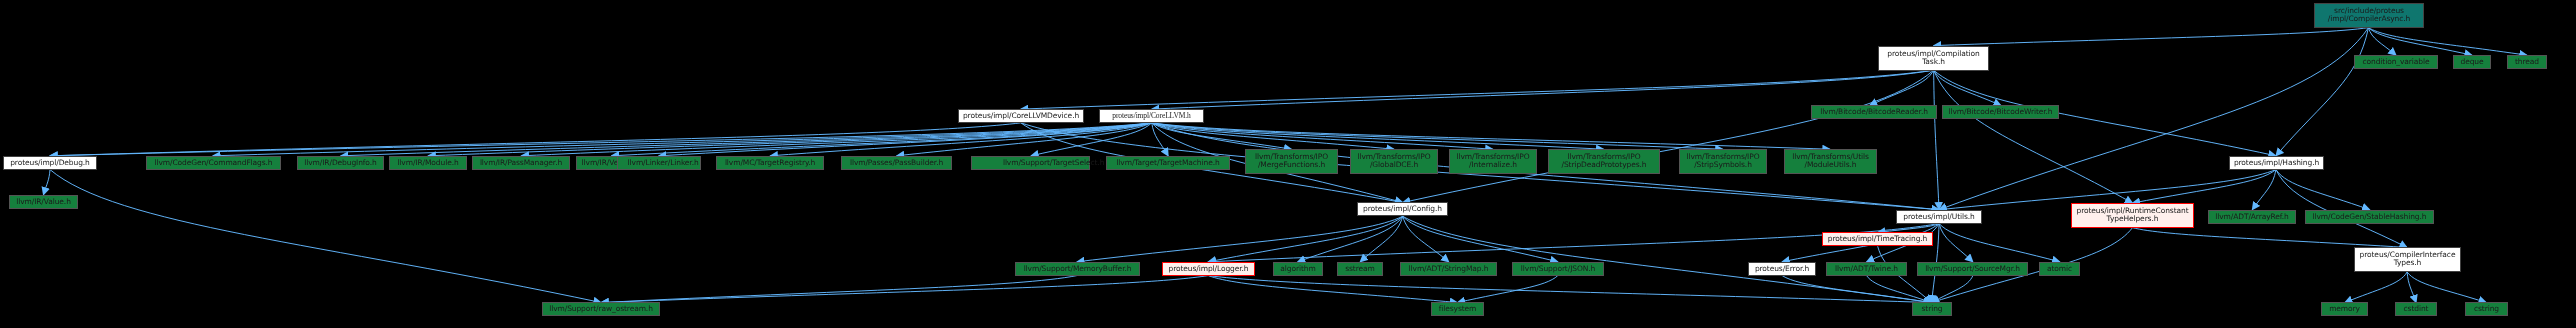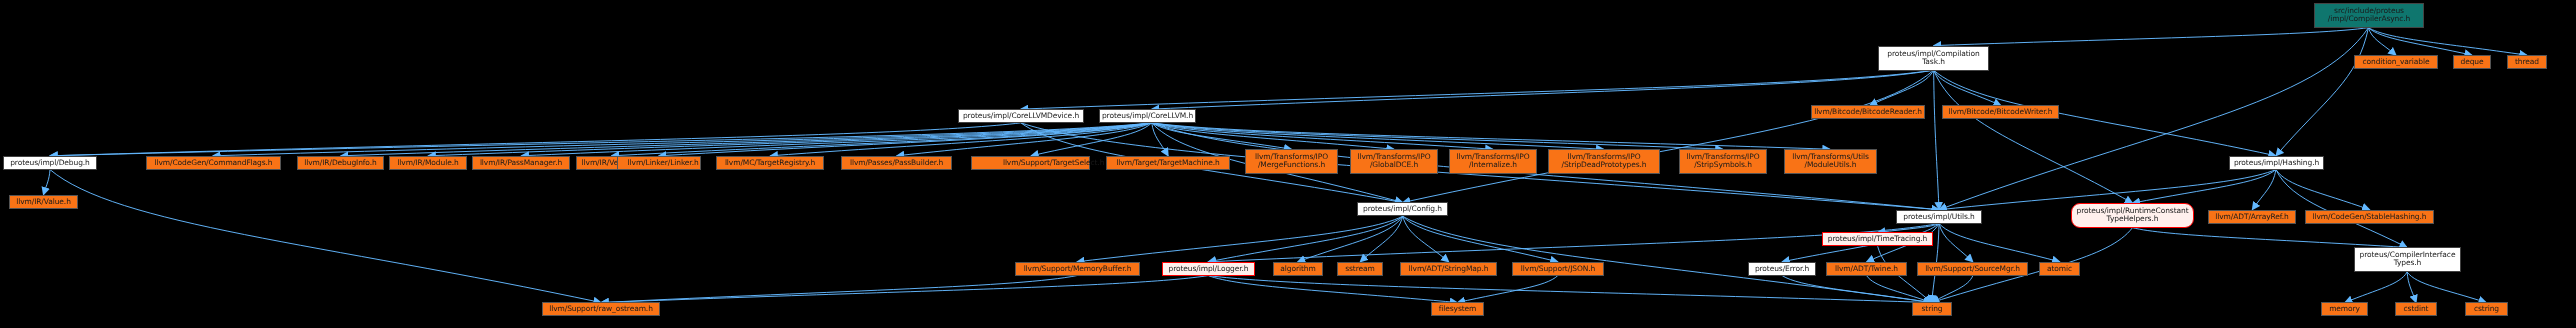--- a/index.html
+++ b/index.html
@@ -16,21 +16,21 @@
     position:absolute;
     box-sizing:border-box;
     display:flex;
     align-items:center;
     justify-content:center;
     text-align:center;
     color:#1a1a1a;
     font-size:7.5px;
     line-height:1.15;
     border:0.6px solid #545454;
-    background:#f97316;
+    background:#15803d;
     white-space:pre-line;
     letter-spacing:-0.1px;
     padding:0 1.8px;
   }
   .node.root{
     background:#0f766e;
     border:0.6px solid #444;
   }
   .node.proteus{
     background:#ffffff;
@@ -126,25 +126,25 @@
       </g>
   </svg>
   <div id="nodes-layer">
       <div class="node root" style="left: 2314px; top: 3px; width: 110px; height: 24.6px;">src/include/proteus
 /impl/CompilerAsync.h</div>
       <div class="node" style="left: 2354px; top: 55px; width: 84px; height: 13.8px;">condition_variable</div>
       <div class="node" style="left: 2453px; top: 55px; width: 38px; height: 13.8px;">deque</div>
       <div class="node" style="left: 2507px; top: 55px; width: 40px; height: 13.8px;">thread</div>
       <div class="node proteus" style="left: 1878px; top: 46px; width: 111px; height: 24.6px;">proteus/impl/Compilation
 Task.h</div>
-      <div class="node" style="left: 1811px; top: 105px; width: 114px; height: 13.8px;">llvm/Bitcode/BitcodeReader.h</div>
+      <div class="node" style="left: 1811px; top: 105px; width: 126px; height: 13.8px;">llvm/Bitcode/BitcodeReader.h</div>
       <div class="node" style="left: 1942px; top: 105px; width: 117px; height: 13.8px;">llvm/Bitcode/BitcodeWriter.h</div>
       <div class="node proteus" style="left: 2229px; top: 156px; width: 95px; height: 13.8px;">proteus/impl/Hashing.h</div>
       <div class="node proteus" style="left: 958px; top: 109px; width: 126px; height: 13.8px;">proteus/impl/CoreLLVMDevice.h</div>
-      <div class="node proteus" style="left: 1099px; top: 109px; width: 97px; height: 13.8px;">proteus/impl/CoreLLVM.h</div>
+      <div class="node proteus" style="left: 1099px; top: 109px; width: 105px; height: 13.8px; font-family: Liberation Serif, serif;">proteus/impl/CoreLLVM.h</div>
       <div class="node proteus" style="left: 3px; top: 156px; width: 94px; height: 13.8px;">proteus/impl/Debug.h</div>
       <div class="node" style="left: 146px; top: 156px; width: 135px; height: 13.8px;">llvm/CodeGen/CommandFlags.h</div>
       <div class="node" style="left: 297px; top: 156px; width: 87px; height: 13.8px;">llvm/IR/DebugInfo.h</div>
       <div class="node" style="left: 389px; top: 156px; width: 78px; height: 13.8px;">llvm/IR/Module.h</div>
       <div class="node" style="left: 472px; top: 156px; width: 98px; height: 13.8px;">llvm/IR/PassManager.h</div>
       <div class="node" style="left: 576px; top: 156px; width: 71px; height: 13.8px;">llvm/IR/Verifier.h</div>
       <div class="node" style="left: 617px; top: 156px; width: 84px; height: 13.8px; padding-left: 10px;">llvm/Linker/Linker.h</div>
       <div class="node" style="left: 716px; top: 156px; width: 108px; height: 13.8px;">llvm/MC/TargetRegistry.h</div>
       <div class="node" style="left: 841px; top: 156px; width: 111px; height: 13.8px;">llvm/Passes/PassBuilder.h</div>
       <div class="node" style="left: 971px; top: 156px; width: 119px; height: 13.8px; padding-left: 48px;">llvm/Support/TargetSelect.h</div>
@@ -157,21 +157,21 @@
 /Internalize.h</div>
       <div class="node" style="left: 1548px; top: 149px; width: 112px; height: 24.6px;">llvm/Transforms/IPO
 /StripDeadPrototypes.h</div>
       <div class="node" style="left: 1679px; top: 149px; width: 88px; height: 24.6px;">llvm/Transforms/IPO
 /StripSymbols.h</div>
       <div class="node" style="left: 1784px; top: 149px; width: 93px; height: 24.6px;">llvm/Transforms/Utils
 /ModuleUtils.h</div>
       <div class="node" style="left: 9px; top: 195px; width: 69px; height: 13.8px;">llvm/IR/Value.h</div>
       <div class="node proteus" style="left: 1357px; top: 202px; width: 91px; height: 13.8px;">proteus/impl/Config.h</div>
       <div class="node proteus" style="left: 1896px; top: 210px; width: 86px; height: 13.8px;">proteus/impl/Utils.h</div>
-      <div class="node highlight" style="left: 2071px; top: 203px; width: 123px; height: 24.6px; border-radius: 9px;">proteus/impl/RuntimeConstant
+      <div class="node highlight" style="left: 2071px; top: 203px; width: 123px; height: 24.6px;">proteus/impl/RuntimeConstant
 TypeHelpers.h</div>
       <div class="node" style="left: 2208px; top: 210px; width: 88px; height: 13.8px;">llvm/ADT/ArrayRef.h</div>
       <div class="node" style="left: 2305px; top: 210px; width: 129px; height: 13.8px;">llvm/CodeGen/StableHashing.h</div>
       <div class="node proteus" style="left: 2354px; top: 247px; width: 107px; height: 24.6px;">proteus/CompilerInterface
 Types.h</div>
       <div class="node" style="left: 1015px; top: 262px; width: 125px; height: 13.8px;">llvm/Support/MemoryBuffer.h</div>
       <div class="node highlight" style="left: 1162px; top: 262px; width: 93px; height: 13.8px;">proteus/impl/Logger.h</div>
       <div class="node" style="left: 1273px; top: 262px; width: 50px; height: 13.8px;">algorithm</div>
       <div class="node" style="left: 1337px; top: 262px; width: 46px; height: 13.8px;">sstream</div>
       <div class="node" style="left: 1400px; top: 262px; width: 97px; height: 13.8px;">llvm/ADT/StringMap.h</div>

